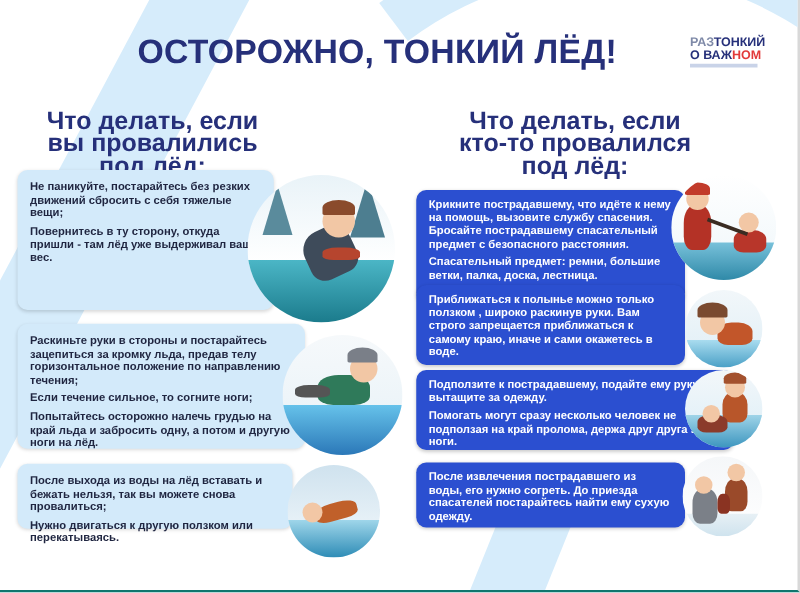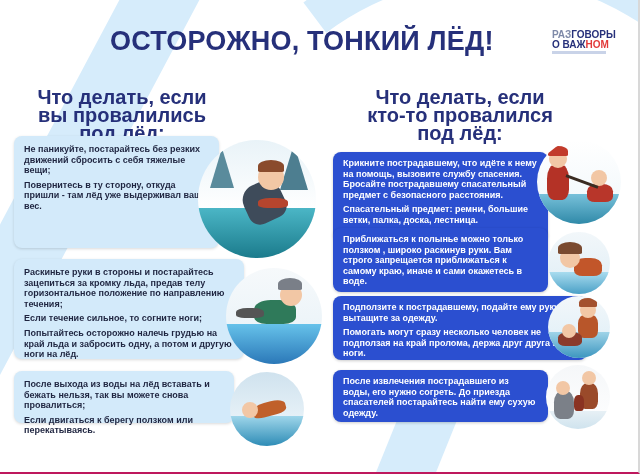--- a/index.html
+++ b/index.html
@@ -1,19 +1,19 @@
 <!DOCTYPE html>
 <html><head>
 <meta charset="utf-8">
 <style>
   * { box-sizing: border-box; margin: 0; padding: 0; }
   html, body { width: 640px; height: 474px; overflow: hidden; background: #ffffff; }
   body { font-family: "DejaVu Sans", sans-serif; position: relative; }
 
-  .stage { position: absolute; left: 0; top: 0; width: 640px; height: 474px; background: #ffffff; overflow: hidden; border-right: 2px solid #d8d8d8; border-bottom: 2px solid #be185d; }
+  .stage { position: absolute; left: 0; top: 0; width: 640px; height: 474px; background: #ffffff; overflow: hidden; border-right: 2px solid #d8d8d8; border-bottom: 2px solid #0f766e; }
 
   
   .swoosh-left { position: absolute; left: 20px; top: -20px; width: 80px; height: 520px; background: #d6ecfb; transform: skewX(-28deg); transform-origin: top left; left: 130px; }
   .swoosh-right-arc { position: absolute; left: 180px; top: -60px; width: 620px; height: 620px; border-radius: 50%; border: 38px solid #d6ecfb; border-left-color: transparent; border-bottom-color: transparent; transform: rotate(8deg); }
   .swoosh-bottom { position: absolute; left: 385px; top: 380px; width: 60px; height: 140px; background: #d6ecfb; transform: skewX(-22deg); }
 
   .title { position: absolute; left: 110px; top: 26px; font-family: "Liberation Sans", sans-serif; font-weight: 700; font-size: 27px; color: #26307a; letter-spacing: 0.2px; }
 
   .logo { position: absolute; left: 552px; top: 30px; width: 64px; line-height: 1; }
   .logo .l1 { font-family: "Liberation Sans", sans-serif; font-weight: 700; font-size: 10px; color: #26307a; display: block; }
@@ -83,40 +83,40 @@
 <body>
 
 <div class="stage">
   <div class="swoosh-left"></div>
   <div class="swoosh-right-arc"></div>
   <div class="swoosh-bottom"></div>
 
   <h1 class="title">ОСТОРОЖНО, ТОНКИЙ ЛЁД!</h1>
 
   <div class="logo">
-    <span class="l1"><span class="pre">РАЗ</span><span>ГОВОРЫ</span></span>
+    <span class="l1"><span class="pre">РАЗ</span><span>ТОНКИЙ</span></span>
     <span class="l2"><span>О ВАЖ</span><span class="acc">НОМ</span></span>
     <span class="l3"></span>
   </div>
 
   <h2 class="col-head left">Что делать, если вы провалились под лёд:</h2>
   <h2 class="col-head right">Что делать, если кто-то провалился под лёд:</h2>
 
   <div class="card light l1c">
     <p>Не паникуйте, постарайтесь без резких движений сбросить с себя тяжелые вещи;</p>
     <p>Повернитесь в ту сторону, откуда пришли - там лёд уже выдерживал ваш вес.</p>
   </div>
   <div class="card light l2c">
     <p>Раскиньте руки в стороны и постарайтесь зацепиться за кромку льда, предав телу горизонтальное положение по направлению течения;</p>
     <p>Если течение сильное, то согните ноги;</p>
     <p>Попытайтесь осторожно налечь грудью на край льда и забросить одну, а потом и другую ноги на лёд.</p>
   </div>
   <div class="card light l3c">
     <p>После выхода из воды на лёд вставать и бежать нельзя, так вы можете снова провалиться;</p>
-    <p>Если двигаться к берегу ползком или перекатываясь.</p>
+    <p>Нужно двигаться к другую ползком или перекатываясь.</p>
   </div>
 
   <div class="card dark r1c">
     <p>Крикните пострадавшему, что идёте к нему на помощь, вызовите службу спасения. Бросайте пострадавшему спасательный предмет с безопасного расстояния.</p>
     <p>Спасательный предмет: ремни, большие ветки, палка, доска, лестница.</p>
   </div>
   <div class="card dark r2c">
     <p>Приближаться к полынье можно только ползком , широко раскинув руки. Вам строго запрещается приближаться к самому краю, иначе и сами окажетесь в воде.</p>
   </div>
   <div class="card dark r3c">

